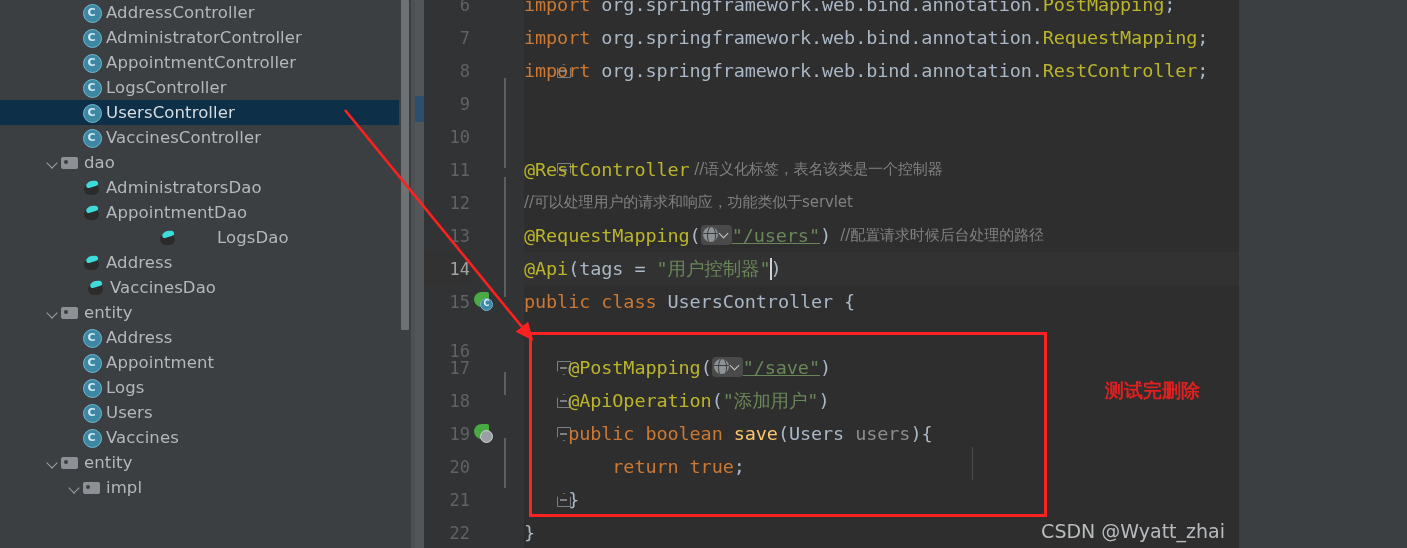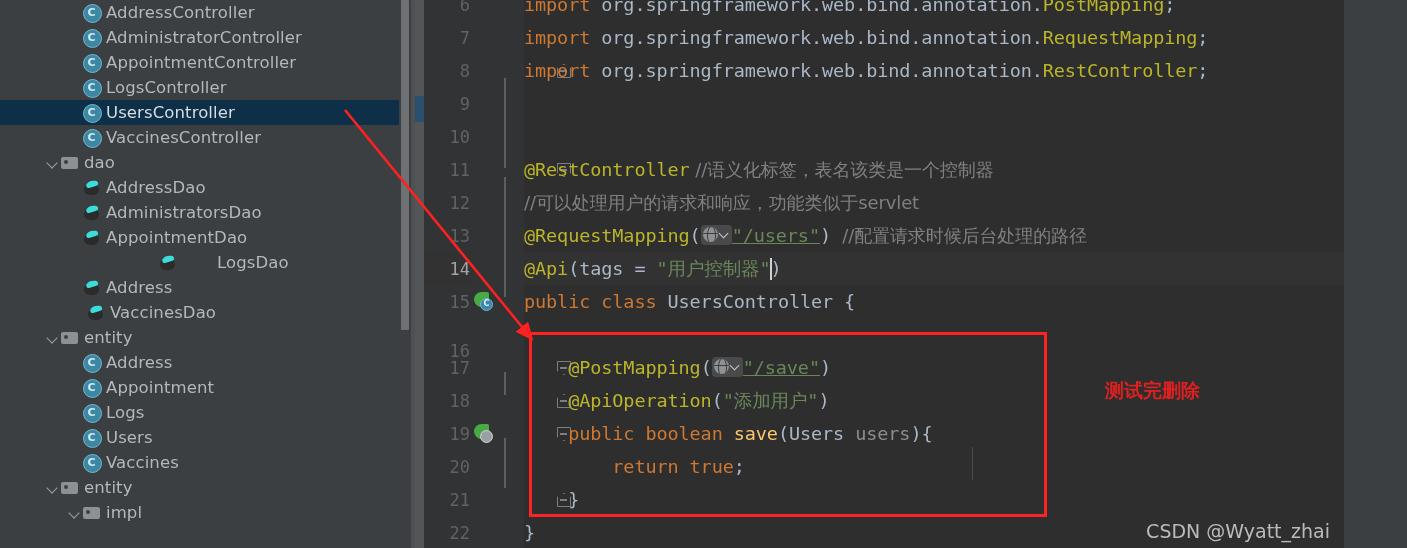--- a/index.html
+++ b/index.html
@@ -2,21 +2,21 @@
 <html><head>
 <meta charset="utf-8">
 <style>
   * { box-sizing: border-box; margin: 0; padding: 0; }
   html, body {
     width: 1407px; height: 548px;
     background: #3c3f41;
     font-family: "DejaVu Sans", sans-serif;
     overflow: hidden;
   }
-  #root { position: relative; width: 1344px; height: 548px; overflow: hidden; }
+  #root { position: relative; width: 1239px; height: 548px; overflow: hidden; }
 
   
   #sidebar {
     position: absolute; left: 0; top: 0;
     width: 411px; height: 548px;
     background: #3c3f41;
     overflow: hidden;
   }
   .tree-row {
     position: relative;
@@ -239,21 +239,21 @@
     font-family: "DejaVu Sans Mono", monospace;
     letter-spacing: -0.1px;
   }
   .kw { color: #cc7832; }
   .ann { color: #bbb529; }
   .pkg { color: #a9b7c6; }
   .cls { color: #a9b7c6; }
   .cls-y { color: #bbb529; }
   .str { color: #6a8759; }
   .punct { color: #a9b7c6; }
-  .cmt { color: #808080; font-family: "DejaVu Sans", sans-serif; font-size: 18px; }
+  .cmt { color: #808080; font-family: "DejaVu Sans", sans-serif; font-size: 15px; }
   .meth { color: #ffc66d; }
   .param { color: #8d8d8d; }
   .link { color: #6a8759; text-decoration: underline; }
   .ret { color: #cc7832; }
 
   
   .globe-badge {
     display: inline-flex;
     align-items: center;
     background: #4a4a4a;
@@ -374,25 +374,20 @@
           <span class="tree-label">VaccinesController</span>
         </div>
         <div class="tree-row" style="padding-left: 46px;">
           <span class="arrow open"></span>
           <span class="ico ico-folder"></span>
           <span class="tree-label">dao</span>
         </div>
         <div class="tree-row" style="padding-left: 68px;">
           <span class="arrow"></span>
           <span class="ico ico-iface"></span>
-          <span class="tree-label">AddressDao</span>
-        </div>
-        <div class="tree-row" style="padding-left: 68px;">
-          <span class="arrow"></span>
-          <span class="ico ico-iface"></span>
           <span class="tree-label">AdministratorsDao</span>
         </div>
         <div class="tree-row" style="padding-left: 68px;">
           <span class="arrow"></span>
           <span class="ico ico-iface"></span>
           <span class="tree-label">AppointmentDao</span>
         </div>
         <div class="tree-row" style="padding-left: 109px; gap: 35px;">
           <span class="arrow"></span>
           <span class="ico ico-iface"></span>

